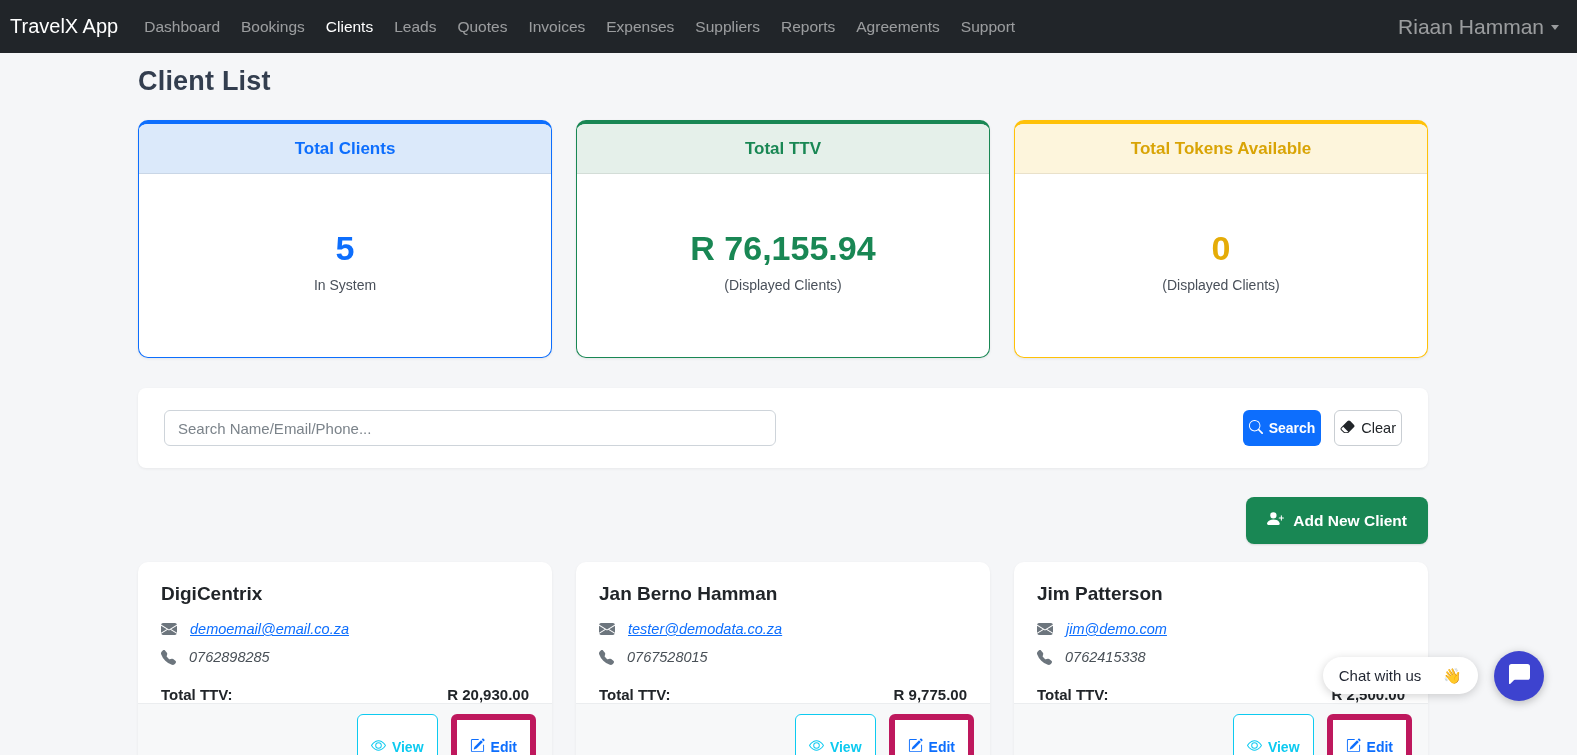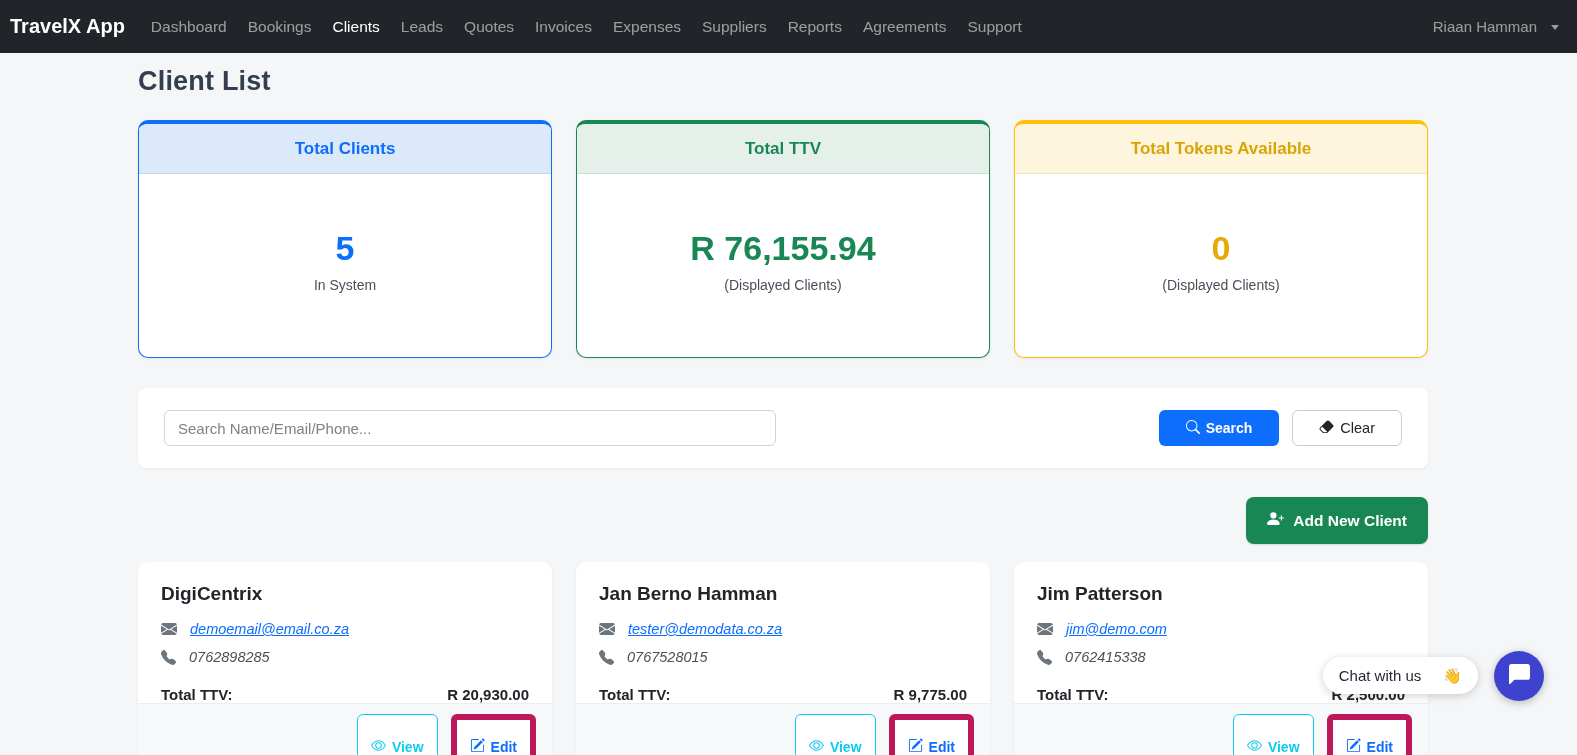--- a/index.html
+++ b/index.html
@@ -9,26 +9,26 @@
     background:#f5f6f8;
     min-height:755px;
     overflow-x:hidden;
   }
 
   
   .navbar {
     height:53px; background:#212529; display:flex; align-items:center;
     padding:0 18px 0 10px; color:#fff;
   }
-  .brand { font-size:20px; font-weight:700; color:#fff; cursor:pointer; white-space:nowrap; }
+  .brand { font-size:20px; font-weight:400; color:#fff; cursor:pointer; white-space:nowrap; }
   .nav-links { display:flex; gap:21px; margin-left:26px; align-items:center; }
   .nav-link { font-size:15.5px; color:rgba(255,255,255,.55); cursor:pointer; text-decoration:none; white-space:nowrap; }
   .nav-link.active { color:#ffffff; }
-  .nav-user { margin-left:auto; display:flex; align-items:center; gap:14px;
-    color:rgba(255,255,255,.55); font-size:15px; cursor:pointer; }
+  .nav-user { margin-left:auto; display:flex; align-items:center; gap:7px;
+    color:rgba(255,255,255,.55); font-size:21px; cursor:pointer; }
   .caret { width:0; height:0; border-left:4.5px solid transparent; border-right:4.5px solid transparent;
     border-top:5px solid rgba(255,255,255,.55); margin-top:2px; }
 
   
   .container { width:1290px; margin-left:138px; }
   h1.page-title { margin-top:13px; font-size:27px; font-weight:700; color:#333e4f; letter-spacing:.2px; }
 
   
   .summary-row { display:grid; grid-template-columns:repeat(3,1fr); gap:24px; margin-top:23px; }
   .sum-card { background:#fff; border-radius:10px; height:238px; overflow:hidden; display:flex; flex-direction:column;
@@ -50,21 +50,21 @@
 
   
   .search-card { margin-top:30px; background:#fff; border-radius:8px; height:80px;
     box-shadow:0 1px 3px rgba(0,0,0,.06); display:flex; align-items:center;
     justify-content:space-between; padding:0 26px; }
   .search-input { width:612px; height:36px; border:1px solid #ced4da; border-radius:6px;
     padding:0 13px; font-size:15px; color:#212529; font-family:inherit; outline:none; }
   .search-input::placeholder { color:#7b838a; }
   .search-actions { display:flex; gap:13px; }
   .btn { display:inline-flex; align-items:center; gap:6px; border-radius:6px; cursor:pointer;
-    font-family:inherit; font-size:14px; font-weight:700; padding:8px 26px; border:1px solid transparent; }
+    font-family:inherit; font-size:14px; font-weight:700; padding:8px 5px; border:1px solid transparent; }
   .btn svg { flex:0 0 auto; }
   .btn-primary { background:#0d6efd; color:#fff; }
   .btn-light-outline { background:#fff; color:#212529; border:1px solid #c9ced3; font-weight:400; font-size:14.5px; }
 
   
   .add-row { display:flex; justify-content:flex-end; margin-top:29px; }
   .btn-success { background:#198754; color:#fff; border-radius:8px; padding:12px 20px;
     font-size:15.5px; font-weight:700; gap:9px; box-shadow:0 1px 2px rgba(0,0,0,.12); }
 
   

